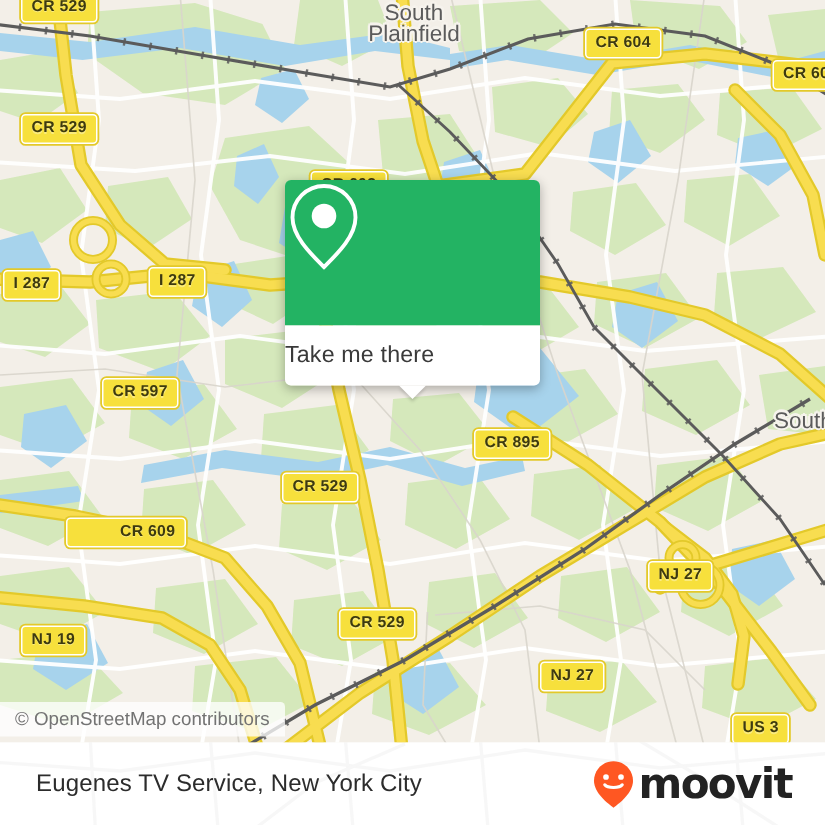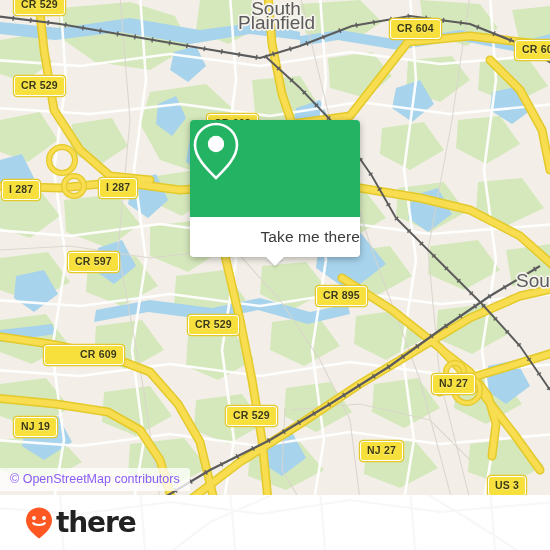--- a/index.html
+++ b/index.html
@@ -30,21 +30,21 @@
     padding:3px 6px 4px 6px;
     white-space:nowrap;
     font-family:"Liberation Sans", sans-serif;
     text-shadow:0 1px 0 rgba(255,255,255,.35);
   }
 
   
   .place{
     position:absolute;
     color:#5b5b5b;
-    font-size:19px;
+    font-size:15px;
     line-height:14px;
     white-space:nowrap;
     text-align:center;
     text-shadow:
       -1.6px 0 #f6f3ed, 1.6px 0 #f6f3ed, 0 -1.6px #f6f3ed, 0 1.6px #f6f3ed,
       -1.2px -1.2px #f6f3ed, 1.2px -1.2px #f6f3ed, -1.2px 1.2px #f6f3ed, 1.2px 1.2px #f6f3ed;
     font-family:"Liberation Sans", sans-serif;
   }
 
   
@@ -59,21 +59,21 @@
   #popup-top{
     height:97px;
     background:#23b363;
     border-radius:4px 4px 0 0;
     display:flex;align-items:center;justify-content:center;
   }
   #popup-bottom{
     height:40px;
     background:#ffffff;
     border-radius:0 0 4px 4px;
-    display:flex;align-items:center;justify-content:flex-end;
+    display:flex;align-items:center;justify-content:flex-start;
     position:relative;
   }
   #popup-label{
     color:#3a3a3a;
     font-size:15.5px;
     letter-spacing:.1px;
     font-family:"Liberation Sans", sans-serif;
   }
   #popup-tail{
     position:absolute;
@@ -84,21 +84,21 @@
     border-top:9px solid #ffffff;
     filter:drop-shadow(0 2px 1px rgba(0,0,0,.15));
   }
 
   
   #attribution{
     position:absolute;left:0;top:468px;
     background:rgba(255,255,255,.76);
     padding:4px 10px 5px 10px;
     border-radius:0 3px 0 0;
-    color:#8b5cf6;
+    color:#737373;
     font-size:12.5px;
     font-family:"Liberation Sans", sans-serif;
     z-index:30;
     white-space:nowrap;
   }
 
   
   #footer{
     position:absolute;left:0;top:495px;width:550px;height:55px;
     background:#ffffff;
@@ -338,25 +338,26 @@
         <path d="M140,490 L146,560"></path>
         <path d="M230,490 L236,560"></path>
         <path d="M320,490 L326,560"></path>
         <path d="M410,490 L416,560"></path>
         <path d="M490,490 L496,560"></path>
         <path d="M160,560 L210,522 L270,496"></path>
         <path d="M420,490 L470,520 L520,552"></path>
       </g>
     </svg>
     <div id="footer-inner">
+      <div id="footer-title">Eugenes TV Service, New York City</div>
       <div id="brand">
         <svg width="30" height="34" viewBox="0 0 30 34">
           <path d="M15 1.5 C7.8 1.5 2 7.3 2 14.5 C2 22.5 11 29.5 15 32.5 C19 29.5 28 22.5 28 14.5 C28 7.3 22.2 1.5 15 1.5 Z" fill="#ff5722"></path>
           <circle cx="10" cy="12" r="1.9" fill="#ffffff"></circle>
           <circle cx="20" cy="12" r="1.9" fill="#ffffff"></circle>
           <path d="M9.2 17.2 C11 19.6 19 19.6 20.8 17.2" stroke="#ffffff" stroke-width="2.1" fill="none" stroke-linecap="round"></path>
         </svg>
-        <span id="brand-word">there</span>
+        <span id="brand-word">moovit</span>
       </div>
     </div>
   </div>
 
 </div>
 
 </body></html>

